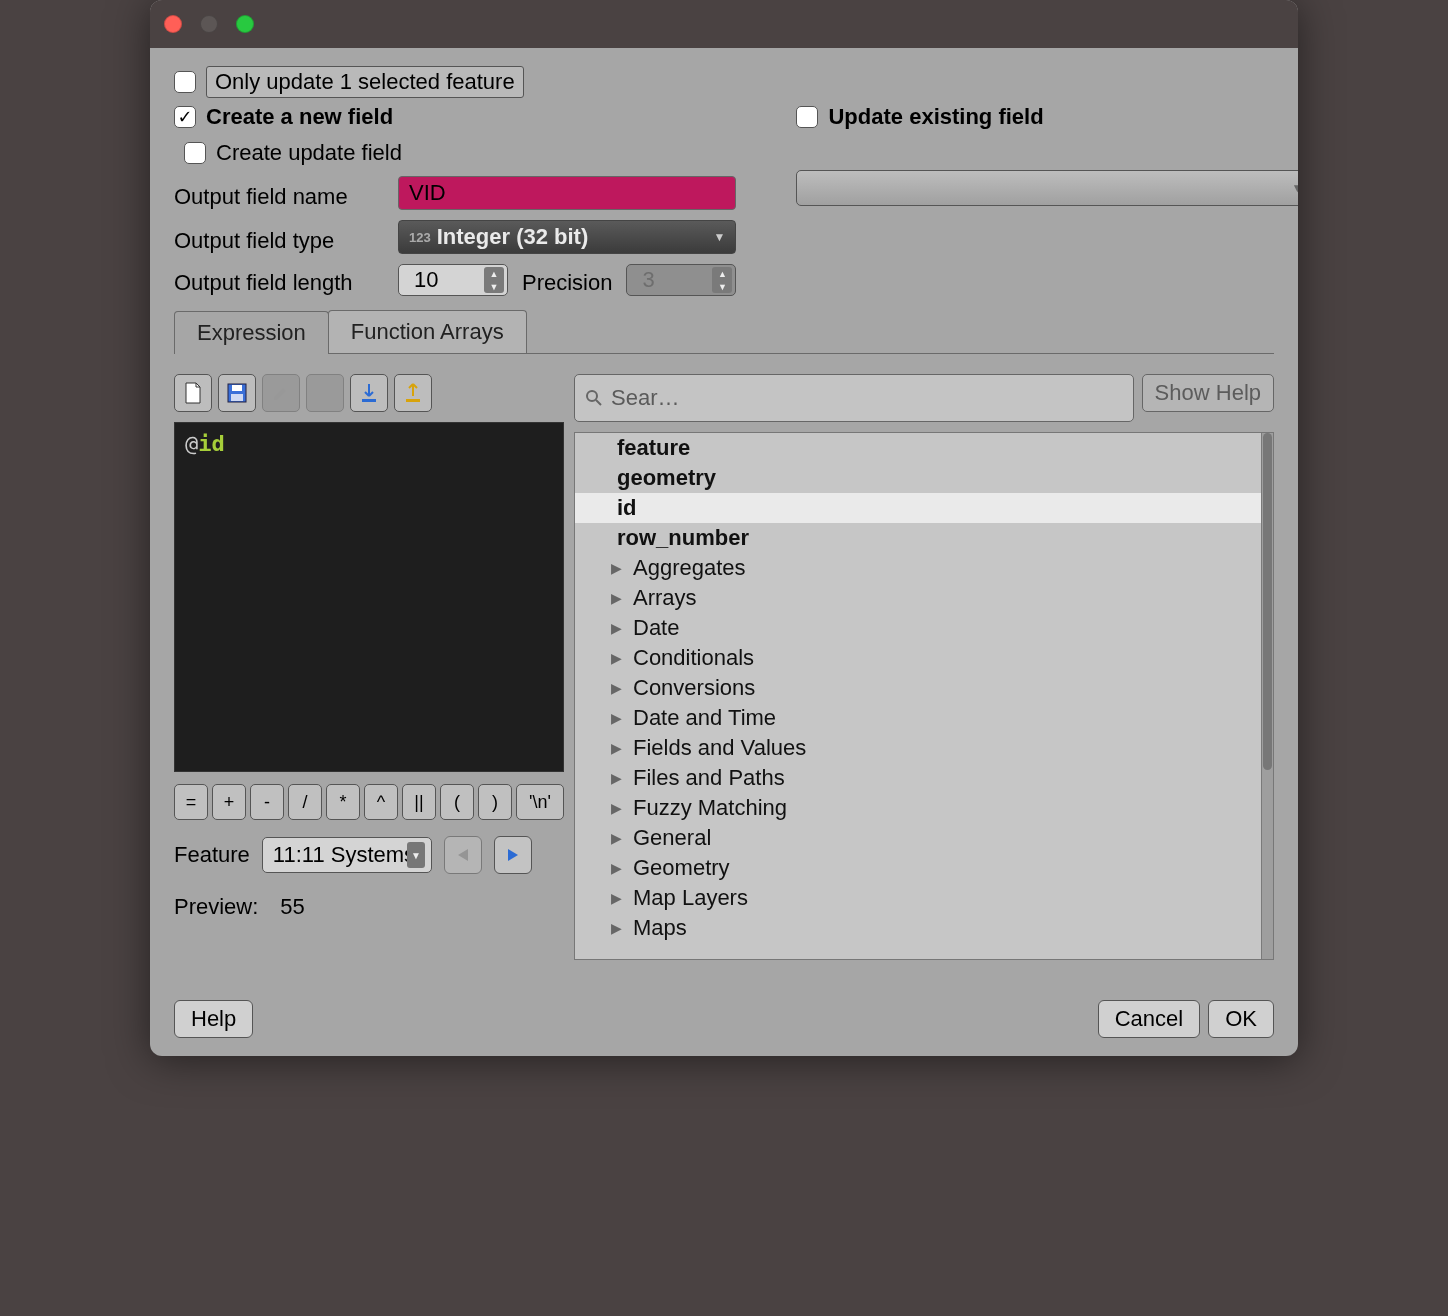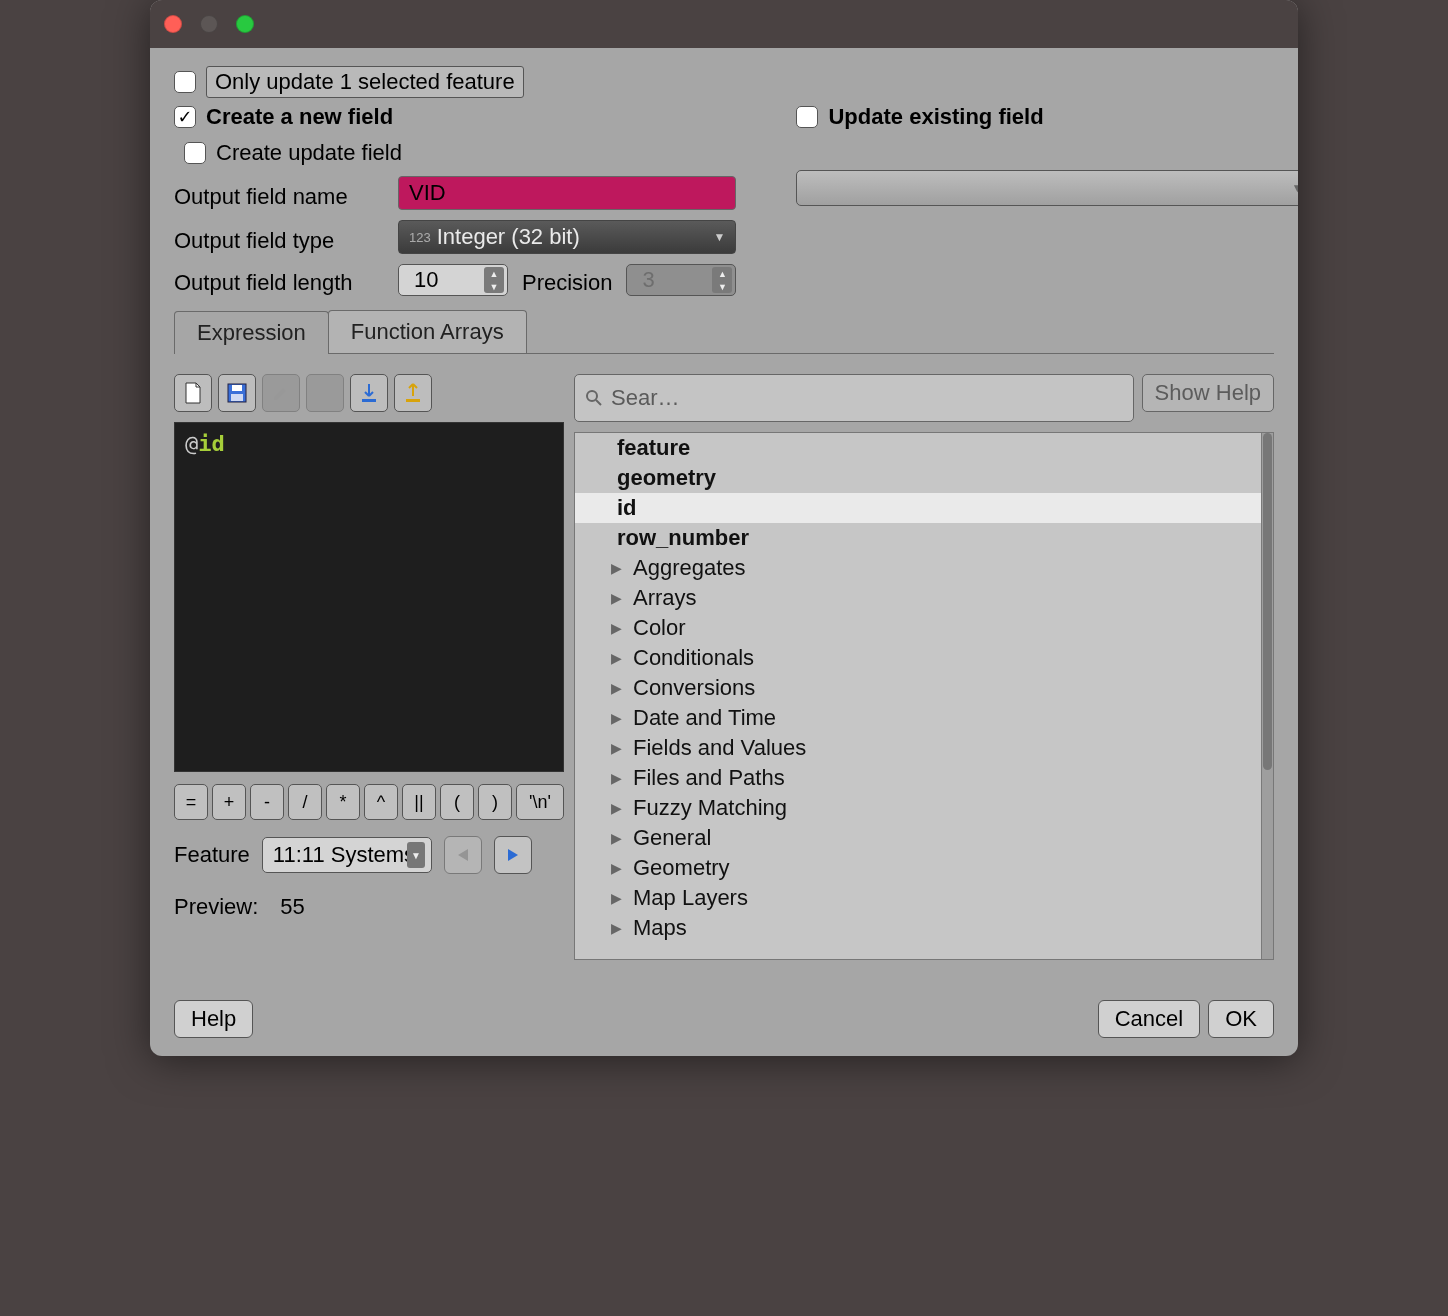--- a/index.html
+++ b/index.html
@@ -58,21 +58,21 @@
   .two-col { display:flex; gap:60px; margin-top:6px;}
   .col { flex:1; display:flex; flex-direction:column; gap:10px;}
   .form-row { display:flex; align-items:flex-end; gap:14px; }
   .form-label { width: 210px; color:#000; }
   .text-input {
     flex:1; height:34px; border:1px solid #666; border-radius:4px; background:#be185d; padding:0 10px; font-size:22px;
   }
   .select {
     flex:1; height:34px; border:1px solid #444; border-radius:4px;
     background: linear-gradient(#5a5a5a,#3b3b3b);
-    color:#eaeaea; display:flex; align-items:center; padding:0 10px; position:relative;
+    color:#eaeaea; display:flex; align-items:center; padding:0 10px; position:relative;font-weight:bold;
   }
   .select .icon123 { opacity:.6; font-size:13px; margin-right:6px; }
   .select .caret { position:absolute; right:10px; font-size:12px; color:#ccc;}
   .spinner {
     width:110px; height:32px; border:1px solid #555; border-radius:5px; background:#d4d4d4; display:flex; align-items:center; padding:0 15px; position:relative;
   }
   .spinner.dis { background:#8f8f8f; color:#6e6e6e; }
   .stepper { position:absolute; right:3px; top:2px; bottom:2px; width:20px; background:#7a7a7a; border-radius:3px; display:flex; flex-direction:column;}
   .stepper div{flex:1; display:flex; align-items:center; justify-content:center; font-size:9px; color:#eee;}
   .update-select {
@@ -310,21 +310,21 @@
               <li>
                 <span class="arr">▶</span>
                 <span>Aggregates</span>
               </li>
               <li>
                 <span class="arr">▶</span>
                 <span>Arrays</span>
               </li>
               <li>
                 <span class="arr">▶</span>
-                <span>Color</span>
+                <span>Date</span>
               </li>
               <li>
                 <span class="arr">▶</span>
                 <span>Conditionals</span>
               </li>
               <li>
                 <span class="arr">▶</span>
                 <span>Conversions</span>
               </li>
               <li>

